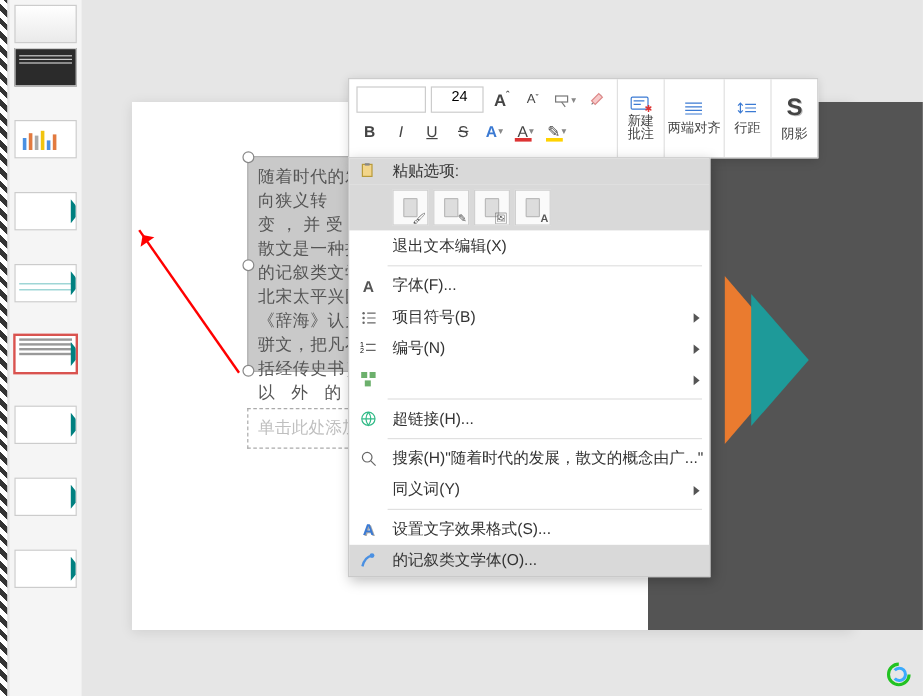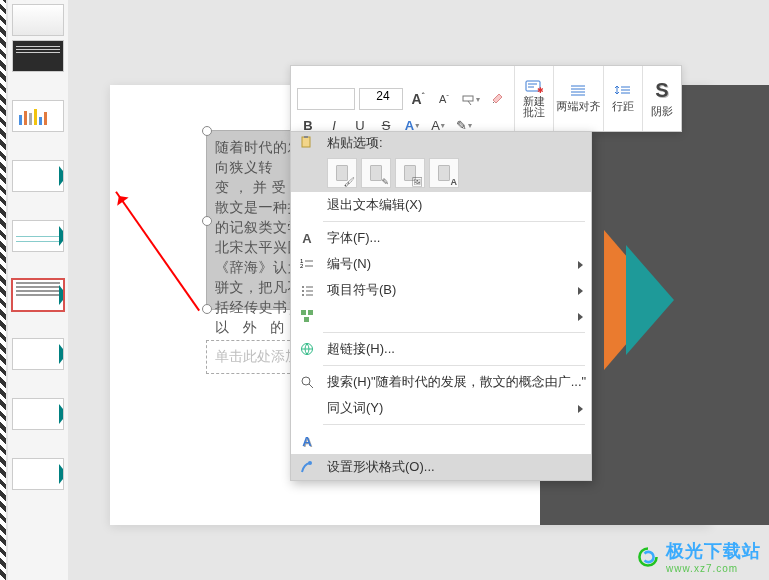--- a/index.html
+++ b/index.html
@@ -158,21 +158,21 @@
     width: 390px; height: 65px;
     background: #fff;
     border: 1px solid #ccc;
     box-shadow: 0 2px 8px rgba(0,0,0,0.15);
     display: flex;
     z-index: 10;
   }
   .mt-main {
     flex: 1;
     border-right: 1px solid #e0e0e0;
-    padding: 20px 6px;
+    padding: 4px 6px;
   }
   .mt-row { display: flex; align-items: center; gap: 4px; height: 26px; }
   .mt-font-select {
     width: 56px; height: 20px;
     border: 1px solid #ccc;
     background: #fff;
     font-size: 12px;
   }
   .mt-size-select {
     width: 38px; height: 20px;
@@ -480,46 +480,46 @@
     <span>退出文本编辑(X)</span>
   </div>
   <div class="cm-sep"></div>
   <div class="cm-item">
     <span class="ico" style="font-weight:bold;">A</span>
     <span>字体(F)...</span>
   </div>
   <div class="cm-item">
     <span class="ico">
       <svg width="14" height="14">
-          <text x="0" y="6" font-size="6">1</text>
-          <text x="0" y="11" font-size="6">2</text>
-          <line x1="5" y1="4" x2="13" y2="4" stroke="#666"></line>
-          <line x1="5" y1="9" x2="13" y2="9" stroke="#666"></line>
-        </svg>
-    </span>
-    <span>编号(N)</span>
-    <span class="sub-arrow"></span>
-  </div>
-  <div class="cm-item">
-    <span class="ico">
-      <svg width="14" height="14">
           <circle cx="3" cy="4" r="1" fill="#666"></circle>
           <circle cx="3" cy="8" r="1" fill="#666"></circle>
           <circle cx="3" cy="12" r="1" fill="#666"></circle>
           <line x1="6" y1="4" x2="13" y2="4" stroke="#666"></line>
           <line x1="6" y1="8" x2="13" y2="8" stroke="#666"></line>
           <line x1="6" y1="12" x2="13" y2="12" stroke="#666"></line>
         </svg>
     </span>
     <span>项目符号(B)</span>
     <span class="sub-arrow"></span>
   </div>
   <div class="cm-item">
     <span class="ico">
       <svg width="14" height="14">
+          <text x="0" y="6" font-size="6">1</text>
+          <text x="0" y="11" font-size="6">2</text>
+          <line x1="5" y1="4" x2="13" y2="4" stroke="#666"></line>
+          <line x1="5" y1="9" x2="13" y2="9" stroke="#666"></line>
+        </svg>
+    </span>
+    <span>编号(N)</span>
+    <span class="sub-arrow"></span>
+  </div>
+  <div class="cm-item">
+    <span class="ico">
+      <svg width="14" height="14">
           <rect x="1" y="1" width="5" height="5" fill="#6cb06c"></rect>
           <rect x="8" y="1" width="5" height="5" fill="#6cb06c"></rect>
           <rect x="4" y="8" width="5" height="5" fill="#6cb06c"></rect>
         </svg>
     </span>
     <span class="sub-arrow"></span>
   </div>
   <div class="cm-sep"></div>
   <div class="cm-item">
     <span class="ico">
@@ -542,36 +542,33 @@
   </div>
   <div class="cm-item">
     <span>同义词(Y)</span>
     <span class="sub-arrow"></span>
   </div>
   <div class="cm-sep"></div>
   <div class="cm-item">
     <span class="ico">
       <span style="color:#3b7ad3;font-weight:bold;text-shadow:1px 1px #aaa;">A</span>
     </span>
+    <span>设置文字效果格式(S)...</span>
   </div>
   <div class="cm-item hovered">
     <span class="ico">
       <svg width="14" height="14">
           <path d="M2 12 Q4 4 10 3" fill="none" stroke="#4a90e2" stroke-width="2"></path>
           <circle cx="10" cy="3" r="2" fill="#4a90e2"></circle>
         </svg>
     </span>
-    <span>设置形状格式(O)...</span>
+    <span>的记叙类文学体(O)...</span>
   </div>
 </div>
 
 <div class="watermark">
   <span class="wm-ico">
     <svg width="28" height="28" viewBox="0 0 28 28">
         <path d="M14 4 A10 10 0 1 0 24 14" fill="none" stroke="#22c322" stroke-width="3"></path>
         <path d="M10 10 A6 6 0 1 1 10 18" fill="none" stroke="#3babfd" stroke-width="3"></path>
       </svg>
   </span>
-  <span>
-    <span class="wm-text1" style="letter-spacing:1px;">极光下载站</span>
-    <div style="font-size:10px;color:#5cc554;font-weight:normal;letter-spacing:1px;">www.xz7.com</div>
-  </span>
 </div>
 
 </body></html>

